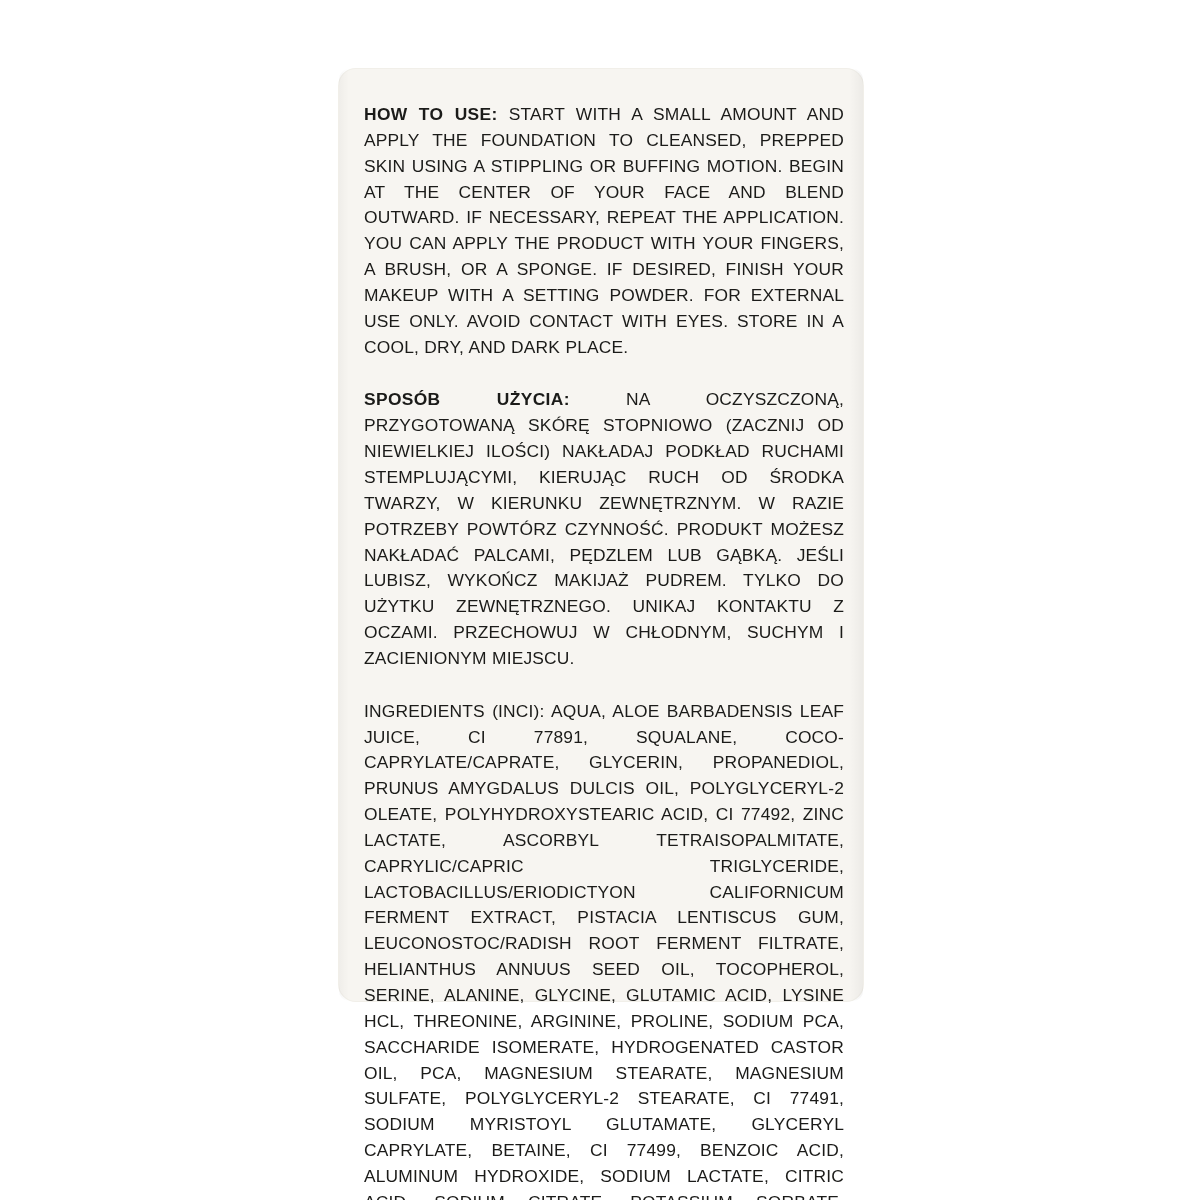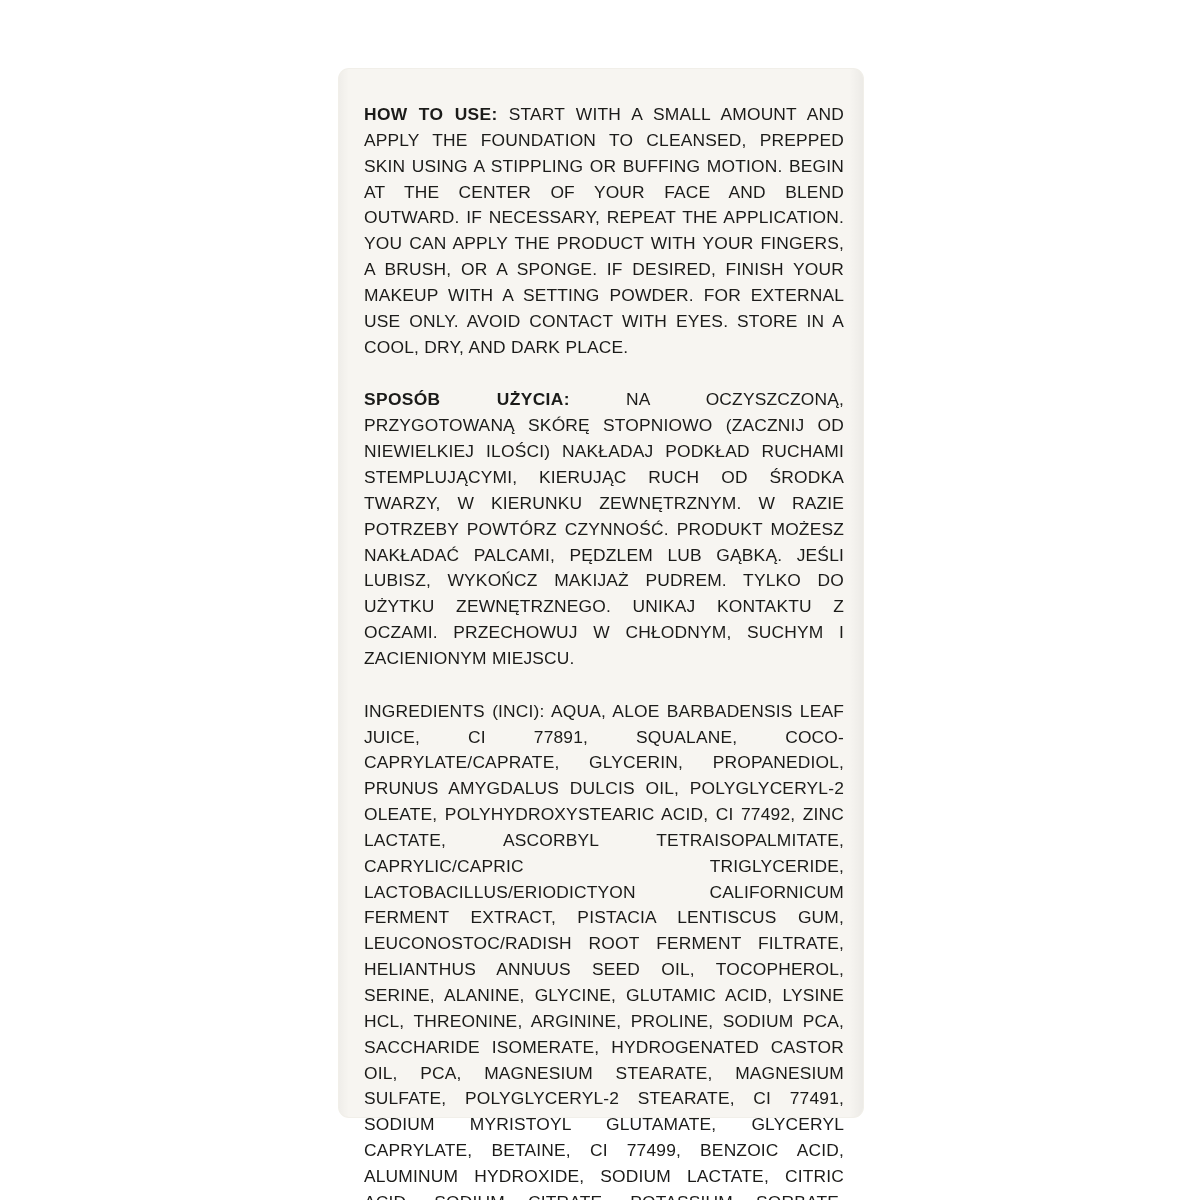--- a/index.html
+++ b/index.html
@@ -18,23 +18,23 @@
     background: #ffffff;
     overflow: hidden;
   }
 
   
   #package {
     position: absolute;
     left: 339px;
     top: 69px;
     width: 524px;
-    height: 1048px;
+    height: 932px;
     background: #f7f5f1;
-    border-radius: 10px;
+    border-radius: 17px;
     box-shadow: 0 0 0 1px #f1efe9;
   }
 
   
   #package::after {
     content: "";
     position: absolute;
     right: 0;
     top: 0;
     width: 14px;

